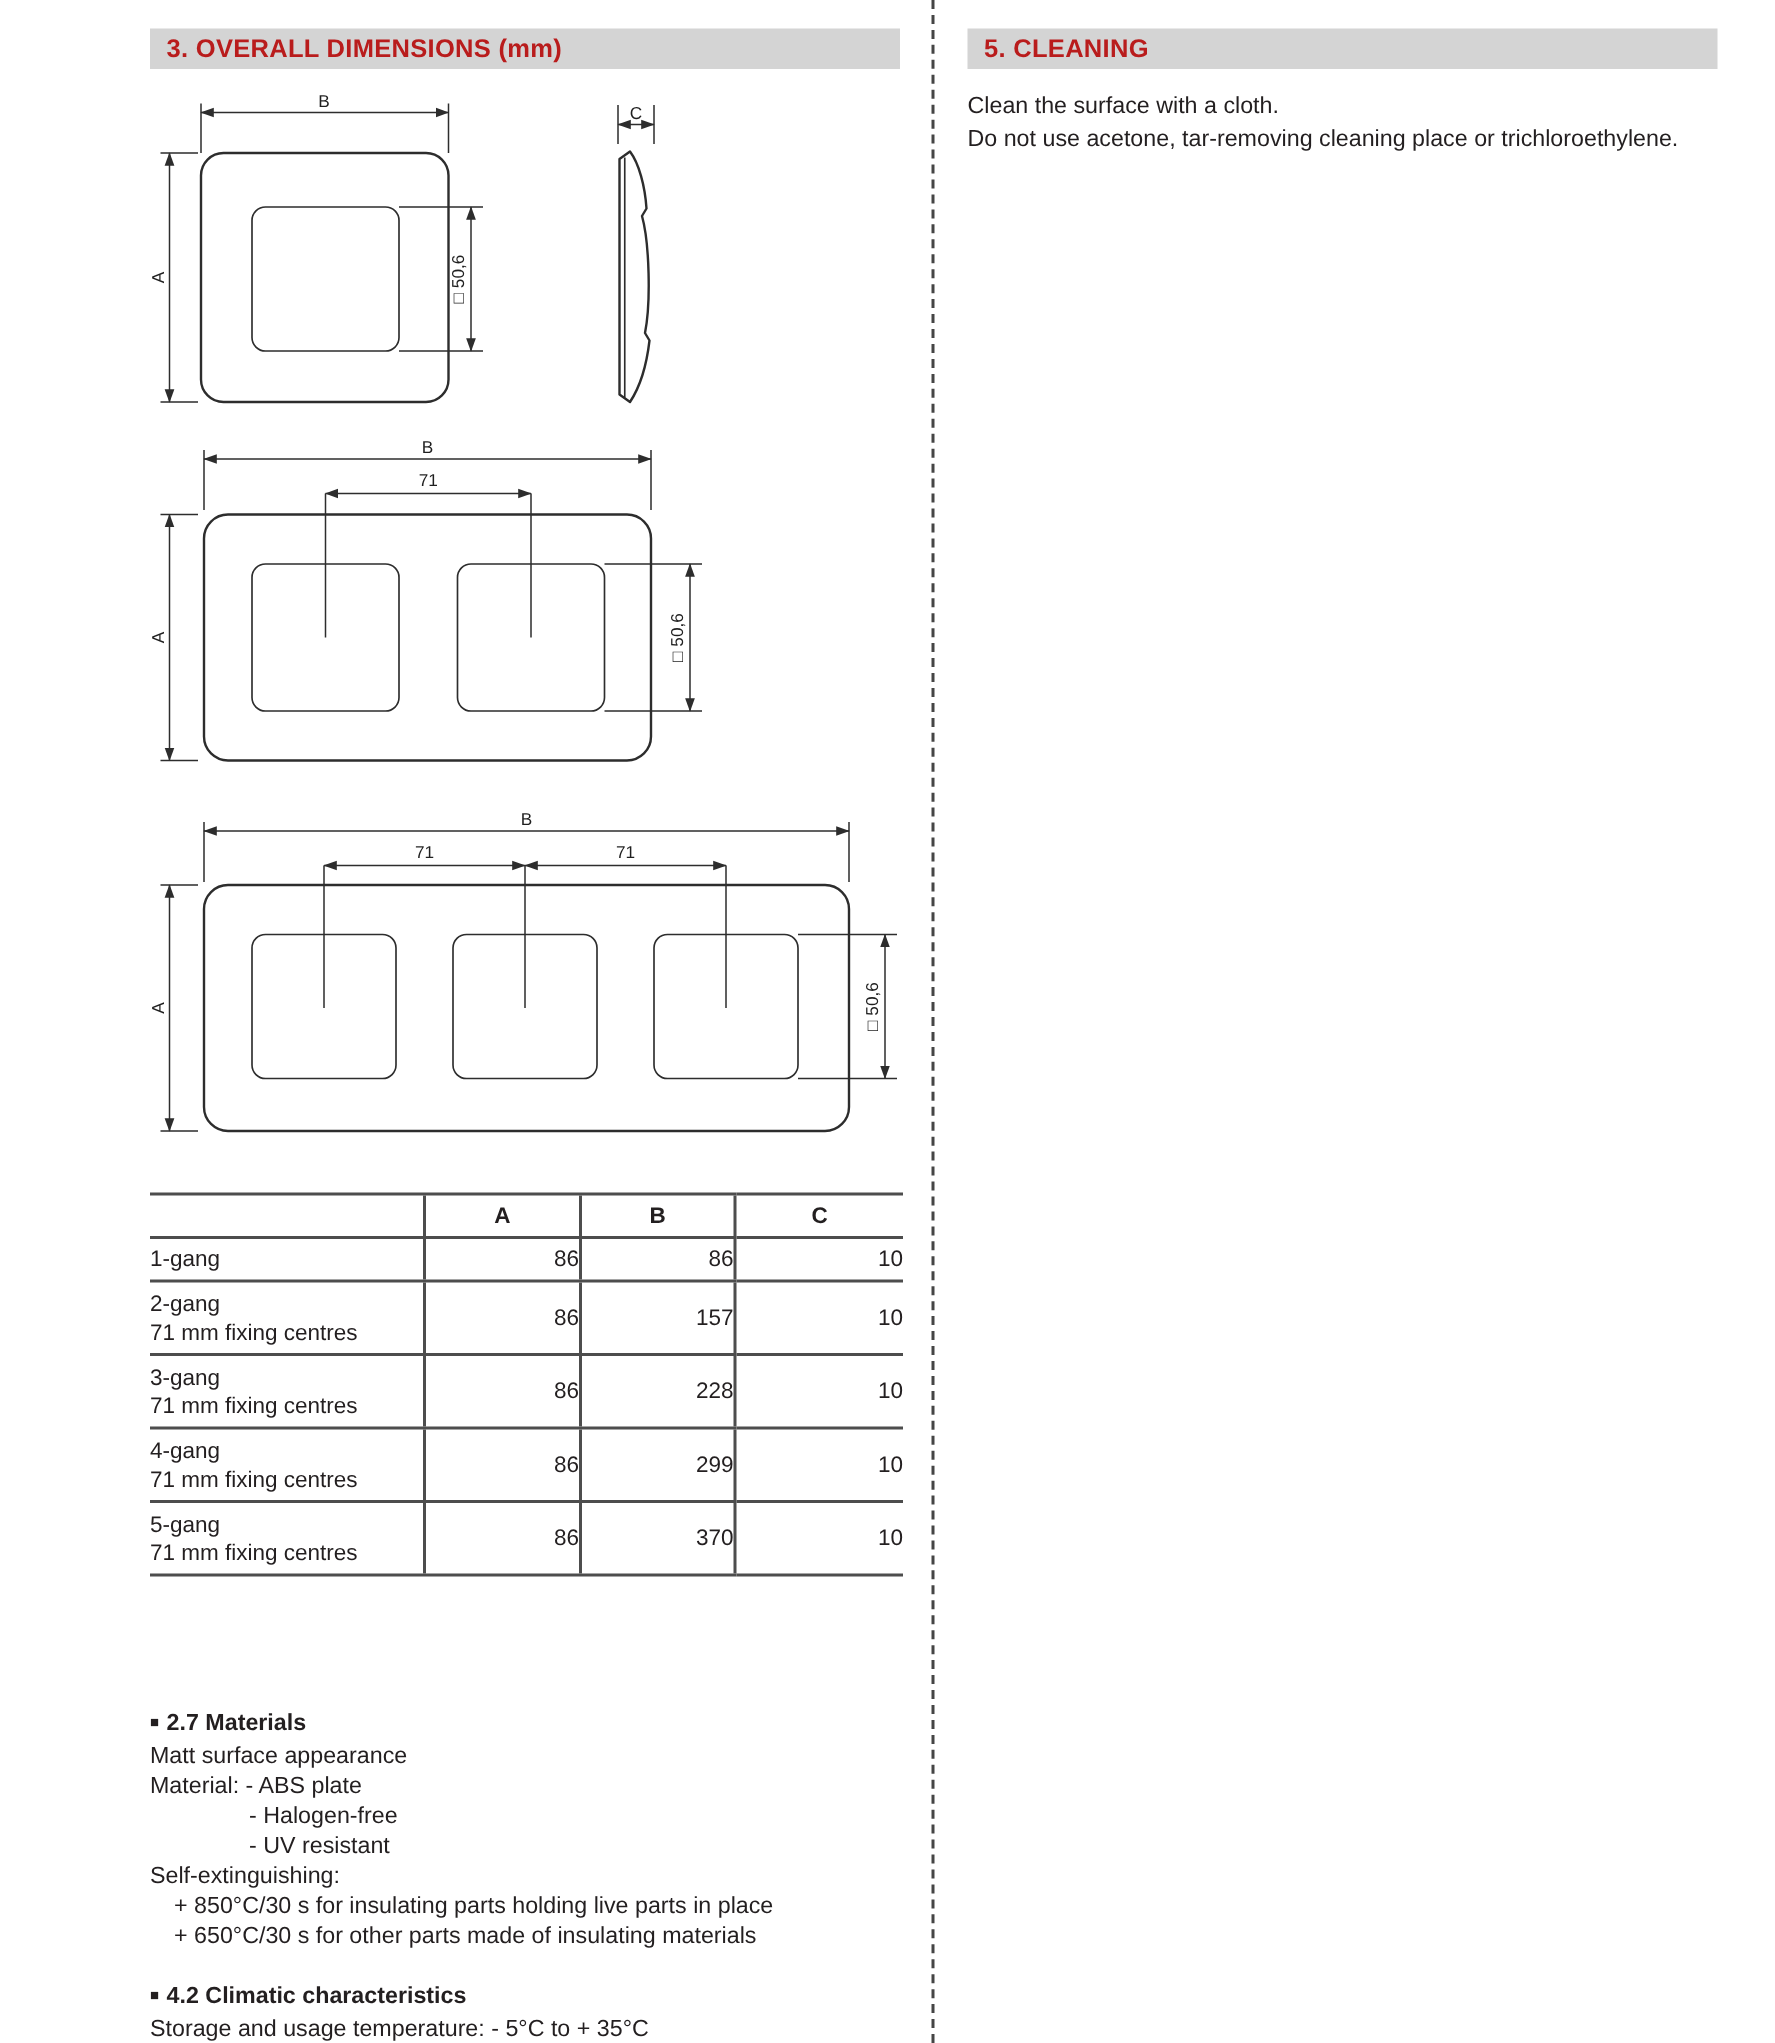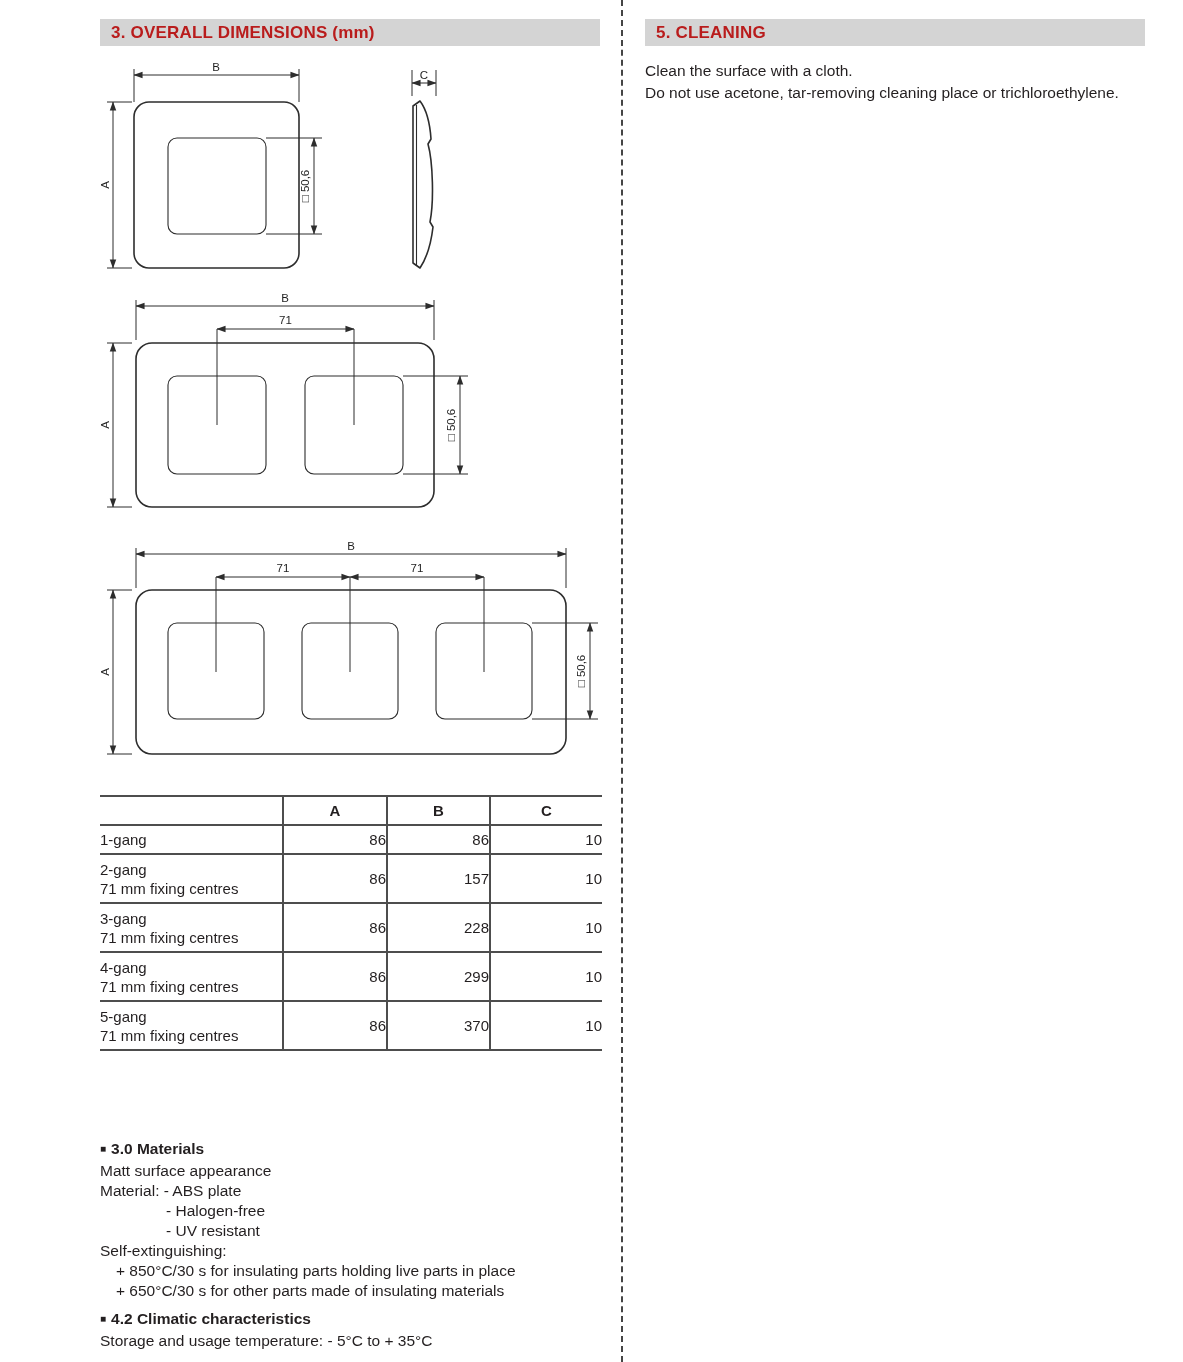--- a/index.html
+++ b/index.html
@@ -20,21 +20,21 @@
   .dims-table th,.dims-table td{border-bottom:2px solid #4d4d4d;padding:0;}
   .dims-table tr.head th{border-top:2px solid #4d4d4d;height:27px;font-weight:bold;text-align:center;font-size:15px;}
   .vln{border-left:2px solid #4d4d4d;}
   .lab{text-align:left;padding:5px 4px 5px 9px;line-height:19px;}
   .val{text-align:right;}
   .r1 td{height:27px;}
   .r2 td{height:47px;}
   .tech{position:absolute;left:0;top:1139px;width:520px;font-size:15.5px;line-height:20px;}
   .sh{font-weight:bold;margin:0 0 2px 0;}
   .sh .blt{font-size:10px;vertical-align:2px;margin-right:5px;}
-  .sh2{margin-top:8px;}
+  .sh2{margin-top:20px;}
   .ln{margin:0;}
   .ind1{padding-left:66px;}
   .ind2{padding-left:16px;}
   .clean-p{position:absolute;left:0;top:60px;width:500px;font-size:15.5px;line-height:21.5px;}
   .caution{position:absolute;left:0;top:126px;width:498px;box-sizing:border-box;border:2px dotted #3a3a3a;
            padding:11px 12px 13px 13px;display:flex;font-size:15.5px;line-height:21.5px;}
   .caution .lbl{font-weight:bold;white-space:nowrap;margin-right:6px;}
   .caution .txt{max-width:372px;}
 </style>
 </head>
@@ -174,21 +174,21 @@
         </td>
         <td class="vln val">86</td>
         <td class="vln val">370</td>
         <td class="vln val">10</td>
       </tr>
     </tbody>
       </table>
 
 
     <div class="tech">
-      <p class="sh"><span class="blt">■</span><span>3.0 Materials</span></p>
+      <p class="sh"><span class="blt">■</span><span>2.7 Materials</span></p>
       <p class="ln">Matt surface appearance</p>
       <p class="ln">Material: - ABS plate</p>
       <p class="ln ind1">- Halogen-free</p>
       <p class="ln ind1">- UV resistant</p>
       <p class="ln">Self-extinguishing:</p>
       <p class="ln ind2">+ 850°C/30 s for insulating parts holding live parts in place</p>
       <p class="ln ind2">+ 650°C/30 s for other parts made of insulating materials</p>
       <p class="sh sh2"><span class="blt">■</span><span>4.2 Climatic characteristics</span></p>
       <p class="ln">Storage and usage temperature: - 5°C to + 35°C</p>
     </div>

